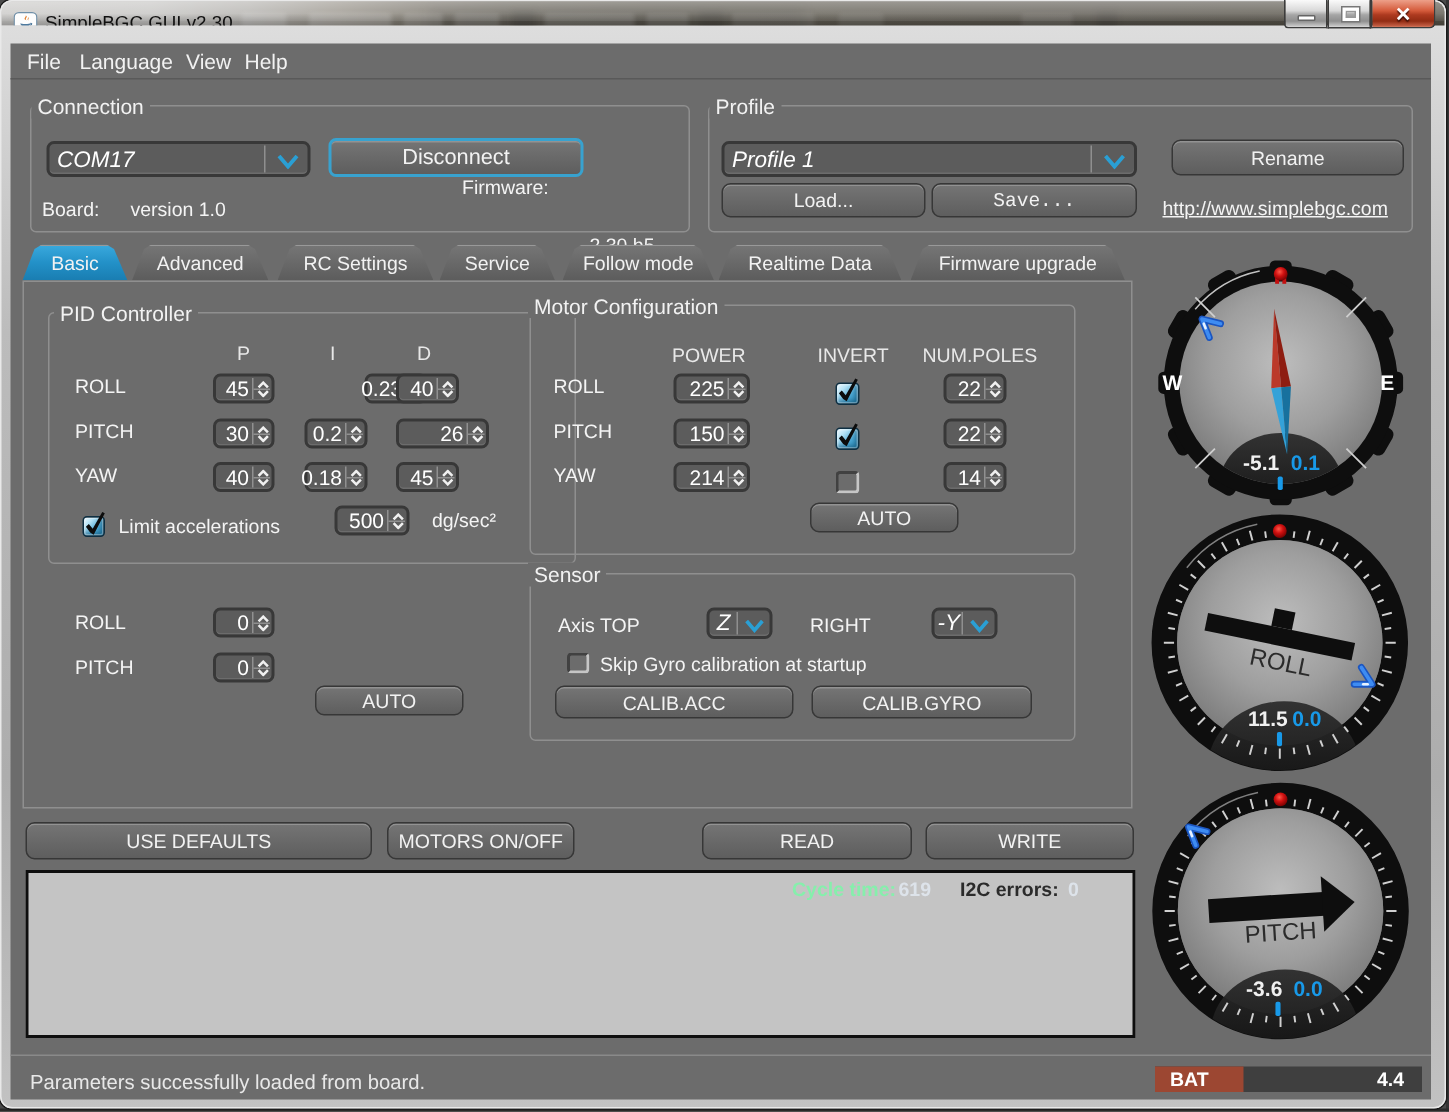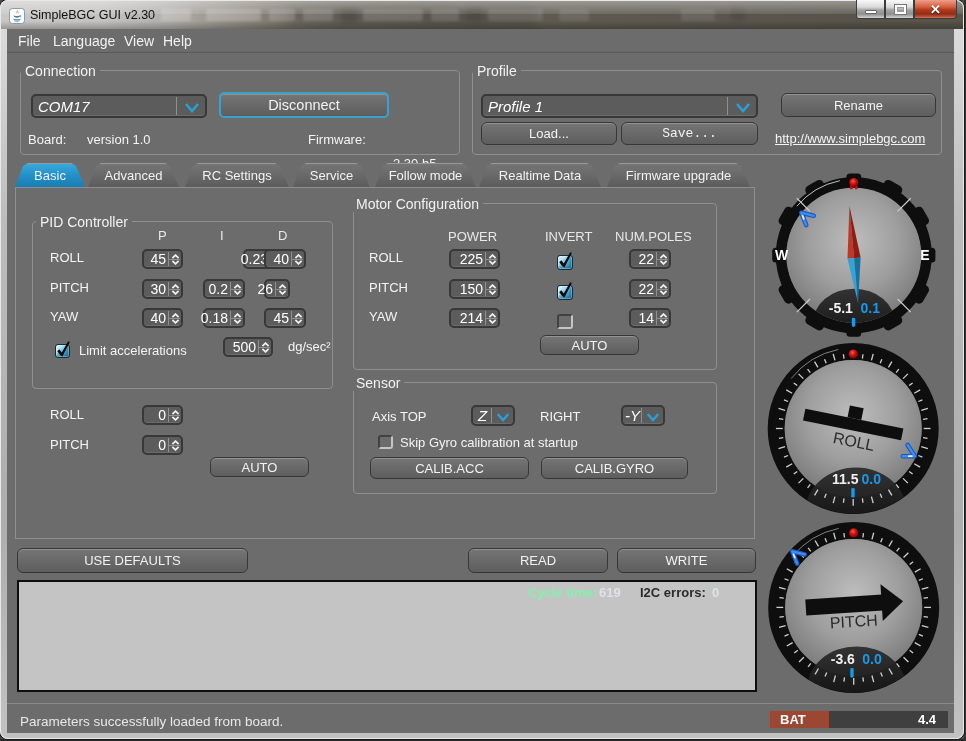--- a/index.html
+++ b/index.html
@@ -5,21 +5,21 @@
   * { margin:0; padding:0; box-sizing:border-box; }
   html,body { width:966px; height:741px; overflow:hidden; }
   body { background:#4a4a4a; font-family:"Liberation Sans", sans-serif; position:relative; }
   .abs { position:absolute; }
   #win {
     position:absolute; left:0; top:0; width:964px; height:739px;
     border-radius:8px; background:linear-gradient(180deg,#e0e0e0,#bcbcbc 30%,#adadad 70%,#c2c2c2);
     box-shadow:0 0 0 1px #1a1a1a, inset 0 0 0 1px #e9e9e9;
   }
   #title {
-    position:absolute; left:1px; top:1px; right:1px; height:28px;
+    position:absolute; left:1px; top:1px; right:1px; height:16px;
     border-radius:7px 7px 0 0; overflow:hidden;
     background:linear-gradient(to right,#c9c8c6 0px,#c4c3c1 100px,#b2b0ac 165px,#979289 225px,#7b766c 280px,#6b675d 335px,#625e54 430px,#5e5a50 570px,#5a564e 730px,#575349 870px,#585449 100%);
     padding-left:21px;
   }
   #title .sheen { position:absolute; left:0; top:0; right:0; height:13px; background:linear-gradient(180deg,rgba(255,255,255,0.38),rgba(255,255,255,0.10)); }
   #title .shade { position:absolute; left:0; bottom:0; right:0; height:8px; background:linear-gradient(0deg,rgba(0,0,0,0.25),rgba(0,0,0,0)); }
   .ghost { position:absolute; border-radius:2px; }
   #ttext { position:absolute; left:29px; top:7px; font-size:12.5px; color:#101010; }
   
   .wbtn { position:absolute; top:0; height:19px; border:1px solid #3c3c3c; border-top:none; }
@@ -125,21 +125,21 @@
     <div class="field combo" style="left:24px;top:65px;width:176px;height:24px;">
       <div class="val">COM17</div>
         <div class="sep"></div>
       <svg class="abs" style="right:5px;top:7px" width="16" height="10" viewBox="0 0 16 10">
           <path d="M2 1 L8 8 L14 1" fill="none" stroke="#2a9fd4" stroke-width="2.6"></path>
         </svg>
     </div>
     <div class="btn" style="left:212px;top:63px;width:170px;height:26px;border:2px solid #38a2cf;border-radius:5px;font-size:14.5px;">Disconnect</div>
     <div class="lbl" style="left:21px;top:103px;">Board:</div>
     <div class="lbl" style="left:80px;top:103px;">version 1.0</div>
-    <div class="lbl" style="left:301px;top:103px;">Firmware:</div>
+    <div class="lbl" style="left:301px;top:88px;">Firmware:</div>
     <div class="lbl" style="left:386px;top:103px;margin-top:24px;">2.30 b5</div>
 
     <div class="group" style="left:465px;top:41px;width:470px;height:85px;">
       <div class="gtitle" style="left:0px;">Profile</div>
     </div>
     <div class="field combo" style="left:474px;top:65px;width:277px;height:24px;">
       <div class="val">Profile 1</div>
         <div class="sep"></div>
       <svg class="abs" style="right:5px;top:7px" width="16" height="10" viewBox="0 0 16 10">
           <path d="M2 1 L8 8 L14 1" fill="none" stroke="#2a9fd4" stroke-width="2.6"></path>
@@ -173,21 +173,21 @@
     <div class="tab" style="left:472px;width:122px;">
         <div class="tabshape"></div>
         <div class="tablbl">Realtime Data</div>
       </div>
     <div class="tab" style="left:600px;width:143px;">
         <div class="tabshape"></div>
         <div class="tablbl">Firmware upgrade</div>
       </div>
     <div id="tabpane"></div>
 
-    <div class="group" style="left:25px;top:192px;width:301px;height:168px;">
+    <div class="group" style="left:25px;top:179px;width:352px;height:168px;">
       <div class="gtitle" style="left:3px;">PID Controller</div>
     </div>
     <div class="lbl" style="left:151px;top:199px;color:#e8e8e8;">P</div>
     <div class="lbl" style="left:213px;top:199px;color:#e8e8e8;">I</div>
     <div class="lbl" style="left:271px;top:199px;color:#e8e8e8;">D</div>
     <div class="lbl" style="left:43px;top:221px;">ROLL</div>
     <div class="lbl" style="left:43px;top:251px;">PITCH</div>
     <div class="lbl" style="left:43px;top:280px;">YAW</div>
     <div class="field spin" style="left:135px;top:220px;width:41px;height:20px;">
         <div class="val">45</div>
@@ -237,21 +237,21 @@
         <div class="val">0.2</div>
         <div class="sep"></div>
         <div class="mid"></div>
         <svg class="upv" width="9" height="5" viewBox="0 0 9 5">
           <path d="M1.4 4.2 L4.5 1.1 L7.6 4.2" fill="none" stroke="#f0f0f0" stroke-width="1.7"></path>
         </svg>
         <svg class="dnv" width="9" height="5" viewBox="0 0 9 5">
           <path d="M1.4 0.8 L4.5 3.9 L7.6 0.8" fill="none" stroke="#f0f0f0" stroke-width="1.7"></path>
         </svg>
       </div>
-    <div class="field spin" style="left:257px;top:250px;width:26px;height:20px;">
+    <div class="field spin" style="left:257px;top:250px;width:62px;height:20px;">
         <div class="val">26</div>
         <div class="sep"></div>
         <div class="mid"></div>
         <svg class="upv" width="9" height="5" viewBox="0 0 9 5">
           <path d="M1.4 4.2 L4.5 1.1 L7.6 4.2" fill="none" stroke="#f0f0f0" stroke-width="1.7"></path>
         </svg>
         <svg class="dnv" width="9" height="5" viewBox="0 0 9 5">
           <path d="M1.4 0.8 L4.5 3.9 L7.6 0.8" fill="none" stroke="#f0f0f0" stroke-width="1.7"></path>
         </svg>
       </div>
@@ -427,20 +427,21 @@
       <svg class="abs" style="right:3px;top:6px" width="14" height="9" viewBox="0 0 16 10">
           <path d="M2 1 L8 8 L14 1" fill="none" stroke="#2a9fd4" stroke-width="2.8"></path>
         </svg>
     </div>
     <div class="chk" style="left:371px;top:406px;"></div>
     <div class="lbl" style="left:393px;top:406px;">Skip Gyro calibration at startup</div>
     <div class="btn" style="left:363px;top:428px;width:159px;height:22px;">CALIB.ACC</div>
     <div class="btn" style="left:534px;top:428px;width:147px;height:22px;">CALIB.GYRO</div>
 
     <div class="btn" style="left:10px;top:519px;width:231px;height:25px;">USE DEFAULTS</div>
+    <div class="btn" style="left:251px;top:519px;width:125px;height:25px;">MOTORS ON/OFF</div>
     <div class="btn" style="left:461px;top:519px;width:140px;height:25px;">READ</div>
     <div class="btn" style="left:610px;top:519px;width:139px;height:25px;">WRITE</div>
 
     <div class="console"></div>
     <div class="lbl" style="left:521px;top:556px;color:#86efac;font-weight:bold;font-size:13px;">Cycle time:</div>
     <div class="lbl" style="left:592px;top:556px;color:#dde3ea;font-weight:bold;font-size:13px;">619</div>
     <div class="lbl" style="left:633px;top:556px;color:#2b2b2b;font-weight:bold;font-size:13px;">I2C errors:</div>
     <div class="lbl" style="left:705px;top:556px;color:#dde3ea;font-weight:bold;font-size:13px;">0</div>
 
     <div class="abs" style="left:0;top:674px;width:947px;height:1px;background:#8a8a8a;"></div>

